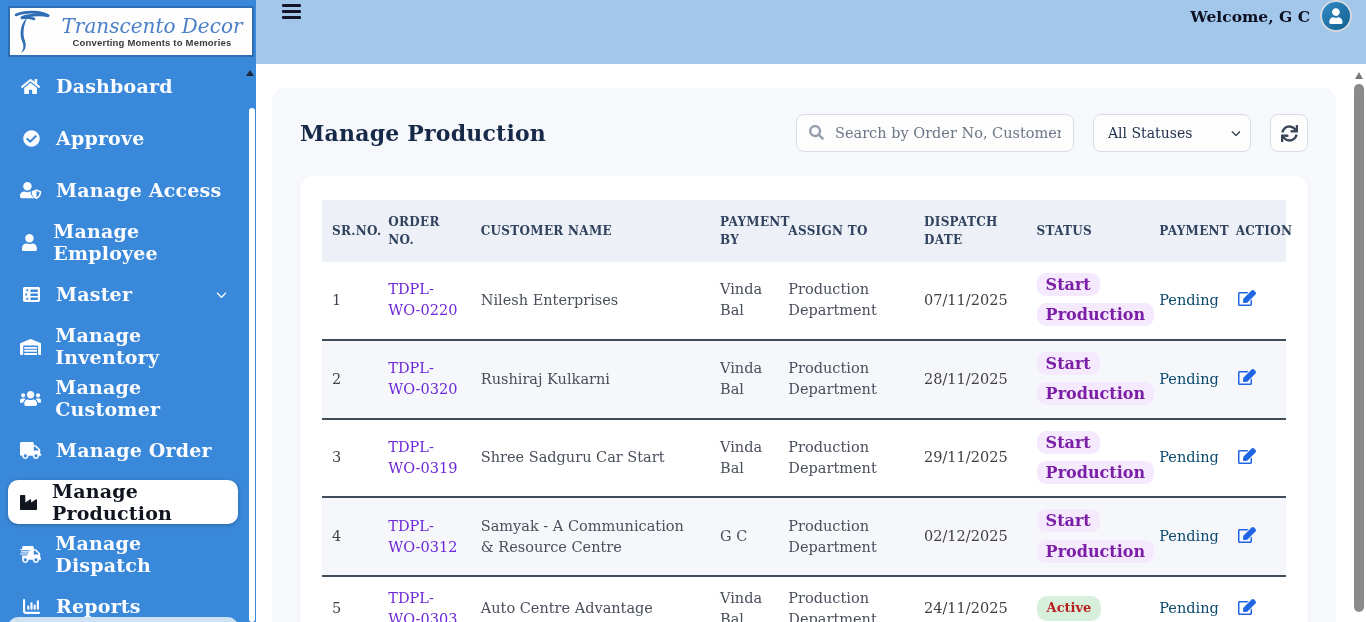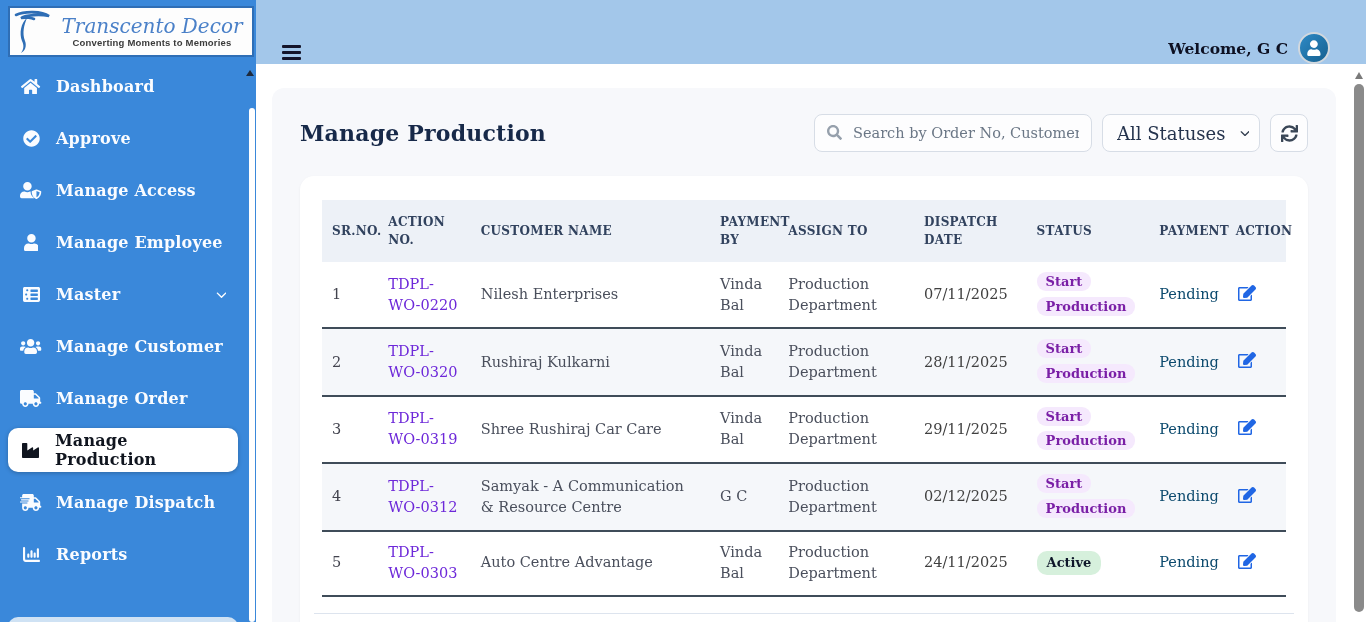--- a/index.html
+++ b/index.html
@@ -12,81 +12,81 @@
   .logo-box { position:absolute; left:8px; top:6px; width:246px; height:51px; background:#fdfdfd;
               border:2px solid #2f6eb5; display:flex; align-items:center; gap:4px; padding:2px 4px 2px 2px; }
   .logo-swirl { flex:0 0 40px; height:46px; }
   .logo-text { flex:1; display:flex; flex-direction:column; align-items:center; }
   .brand-name { font-style:italic; font-size:20px; color:#4a80c8; line-height:1.1; white-space:nowrap; }
   .brand-tagline { font-family:"Liberation Sans",sans-serif; font-size:9.5px; font-weight:bold; color:#3a3a3a; letter-spacing:.2px; white-space:nowrap; }
 
   .menu { position:absolute; top:64px; left:0; right:0; }
   .menu-item { display:flex; align-items:center; gap:14px; height:44px; margin:0 18px 8px 8px;
                padding:0 12px; border-radius:10px; color:#fafcff; cursor:pointer; }
-  .menu-item .mi-label { font-size:16px; font-weight:bold; letter-spacing:.2px; }
+  .menu-item .mi-label { font-size:19px; font-weight:bold; letter-spacing:.2px; }
   .menu-item .mi-icon { width:22px; height:18px; display:flex; align-items:center; justify-content:center; }
   .menu-item .mi-icon svg { height:17px; fill:currentColor; }
   .menu-item.active { background:#fff; color:#10151f; box-shadow:0 1px 4px rgba(0,0,0,.25); }
   .menu-item .mi-caret { margin-left:auto; display:flex; }
   .menu-item .mi-caret svg { height:11px; fill:#fff; }
   .menu-stub { position:absolute; left:8px; right:18px; top:553px; height:14px; border-radius:10px 10px 0 0; background:#cfe2f4; }
 
   .sb-scroll-up { position:absolute; right:2px; top:70px; width:0; height:0;
                   border-left:4px solid transparent; border-right:4px solid transparent; border-bottom:6px solid #1e2a3d; }
   .sb-thumb { position:absolute; right:1px; top:108px; bottom:0; width:6px; background:#fff; border-radius:3px; }
 
   
   .main { position:relative; flex:1; background:#fff; }
-  .topbar { position:relative; height:64px; background:#a3c7ea; display:flex; align-items:flex-end; padding:0 36px 0 24px; z-index:2; }
+  .topbar { position:relative; height:64px; background:#a3c7ea; display:flex; align-items:flex-start; padding:0 14px 0 24px; z-index:2; }
   .hamburger { display:flex; flex-direction:column; gap:3px; padding:4px 2px; cursor:pointer; }
   .hamburger span { display:block; width:19px; height:3px; background:#14142a; border-radius:1px; }
   .welcome-wrap { margin-left:auto; display:flex; align-items:center; gap:10px; }
   .welcome-text { font-size:15.5px; font-weight:bold; color:#0d1022; }
   .avatar { width:32px; height:32px; border-radius:50%; border:2px solid #d2d8de;
             background:linear-gradient(135deg,#2f8ac6,#15608f); display:flex; align-items:center; justify-content:center; }
   .avatar svg { height:18px; fill:#fff; }
 
   .content { position:absolute; top:64px; left:0; right:14px; bottom:0; background:#fff; overflow:hidden; }
   .panel { position:absolute; left:16px; top:24px; width:1064px; bottom:-30px; background:#f7f8fb; border-radius:12px; }
 
   .page-head { display:flex; align-items:center; padding:26px 28px 0 28px; }
   .page-title { font-size:22px; font-weight:bold; color:#172949; letter-spacing:.2px; }
-  .controls { margin-left:auto; display:flex; align-items:center; gap:10px; }
+  .controls { margin-left:auto; display:flex; align-items:center; gap:19px; }
   .search-box { position:relative; width:278px; height:38px; }
   .search-box input { width:100%; height:100%; border:1px solid #d7dde6; border-radius:8px; background:#fdfdfe;
                       padding:0 12px 0 38px; font-family:inherit; font-size:14.5px; color:#495668; outline:none; }
   .search-box input::placeholder { color:#6b7786; opacity:1; }
   .search-box .search-ic { position:absolute; left:13px; top:11px; height:15px; fill:#96a0ac; }
   .select-wrap { position:relative; width:158px; height:38px; }
   .select-wrap select { appearance:none; -webkit-appearance:none; width:100%; height:100%; border:1px solid #d7dde6;
                         border-radius:8px; background:#fdfdfe; padding:0 30px 0 14px; font-family:inherit;
-                        font-size:18px; color:#24334d; outline:none; cursor:pointer; }
+                        font-size:14px; color:#24334d; outline:none; cursor:pointer; }
   .select-wrap .chev { position:absolute; right:11px; top:14px; height:10px; fill:#333f50; pointer-events:none; }
   .refresh-btn { width:38px; height:38px; border:1px solid #d7dde6; border-radius:8px; background:#fdfdfe;
                  display:flex; align-items:center; justify-content:center; cursor:pointer; }
   .refresh-btn svg { height:17px; fill:#3a4757; }
 
   .card { margin:24px 28px 0; background:#fff; border-radius:14px; box-shadow:0 1px 3px rgba(16,24,40,.05);
           padding:24px 22px; height:560px; }
 
   table { width:100%; border-collapse:collapse; table-layout:fixed; }
   col.w-sr{width:56px} col.w-order{width:92px} col.w-cust{width:238px} col.w-by{width:68px}
   col.w-to{width:135px} col.w-date{width:112px} col.w-status{width:122px} col.w-pay{width:76px} col.w-act{width:60px}
   thead th { background:#edf1f7; height:62px; font-size:12px; font-weight:bold; color:#31425e;
              text-align:left; padding:0 10px; letter-spacing:.3px; line-height:1.5; vertical-align:middle; }
   tbody td { height:65px; padding:8px 10px; font-size:14.5px; color:#42434e; vertical-align:middle;
              border-bottom:2px solid #3f4c59; line-height:1.45; }
   tbody tr:nth-child(even) td { background:#f5f7fa; }
   td.c-date { color:#404040; }
   td.c-cust, td.c-to, td.c-by { color:#4a4f5c; }
   td.c-order { color:#6d28d9; }
   .badge { font-weight:bold; }
-  .badge--purple { display:inline; background:#f5e9fd; color:#7a1fa6; font-size:13px; padding:2px 9px;
+  .badge--purple { display:inline; background:#f5e9fd; color:#7a1fa6; font-size:16px; padding:2px 9px;
                    border-radius:9px; line-height:1.9; box-decoration-break:clone; -webkit-box-decoration-break:clone; }
-  .badge--green { display:inline-block; background:#d6f0dc; color:#0f172a; font-size:13px; padding:3px 10px;
+  .badge--green { display:inline-block; background:#d6f0dc; color:#b91c1c; font-size:13px; padding:3px 10px;
                   border-radius:10px; white-space:nowrap; }
   td.c-pay { color:#0c4a6e; }
   .edit-btn { border:none; background:none; cursor:pointer; padding:2px; }
   .edit-btn svg { height:16px; fill:#2066e4; }
 
   .footer-rule { margin:16px -8px 0; border-top:1px solid #dde4ee; }
 
   
   .main-scrollbar { position:absolute; right:0; top:64px; bottom:0; width:14px; background:#fff; z-index:4; }
   .ms-up { position:absolute; left:3px; top:8px; width:0; height:0;
@@ -148,20 +148,28 @@
             <svg viewBox="0 0 512 512">
               <path d="M0 80C0 53.5 21.5 32 48 32H464c26.5 0 48 21.5 48 48V432c0 26.5-21.5 48-48 48H48c-26.5 0-48-21.5-48-48V80zM128 96c-17.7 0-32 14.3-32 32s14.3 32 32 32 32-14.3 32-32-14.3-32-32-32zM64 256c0 17.7 14.3 32 32 32s32-14.3 32-32-14.3-32-32-32-32 14.3-32 32zm64 96c-17.7 0-32 14.3-32 32s14.3 32 32 32 32-14.3 32-32-14.3-32-32-32zm96-232v48c0 8.8 7.2 16 16 16H432c8.8 0 16-7.2 16-16V120c0-8.8-7.2-16-16-16H240c-8.8 0-16 7.2-16 16zm16 104c-8.8 0-16 7.2-16 16v48c0 8.8 7.2 16 16 16H432c8.8 0 16-7.2 16-16V240c0-8.8-7.2-16-16-16H240zm-16 136v48c0 8.8 7.2 16 16 16H432c8.8 0 16-7.2 16-16V360c0-8.8-7.2-16-16-16H240c-8.8 0-16 7.2-16 16z"></path>
             </svg>
           </span>
         <span class="mi-label">Master</span>
         <span class="mi-caret">
             <svg viewBox="0 0 448 512">
               <path d="M233.4 406.6c12.5 12.5 32.8 12.5 45.3 0l192-192c12.5-12.5 12.5-32.8 0-45.3s-32.8-12.5-45.3 0L256 338.7 86.6 169.4c-12.5-12.5-32.8-12.5-45.3 0s-12.5 32.8 0 45.3l192 192z"></path>
             </svg>
           </span>
+      </div>
+      <div class="menu-item">
+        <span class="mi-icon">
+            <svg viewBox="0 0 640 512">
+              <path d="M0 180c0-13 7.9-24.7 19.9-29.6L300 36c12.8-5.3 27.2-5.3 40 0l280.1 114.4c12 4.9 19.9 16.6 19.9 29.6v308c0 13.3-10.7 24-24 24h-48c-13.3 0-24-10.7-24-24V256c0-17.7-14.3-32-32-32H128c-17.7 0-32 14.3-32 32v232c0 13.3-10.7 24-24 24H24c-13.3 0-24-10.7-24-24V180zM128 512v-64h384v64H128zm0-96v-64h384v64H128zm0-96v-48h384v48H128z"></path>
+            </svg>
+          </span>
+        <span class="mi-label">Manage Inventory</span>
       </div>
       <div class="menu-item">
         <span class="mi-icon">
             <svg viewBox="0 0 640 512">
               <path d="M96 224c35.3 0 64-28.7 64-64s-28.7-64-64-64-64 28.7-64 64 28.7 64 64 64zm448 0c35.3 0 64-28.7 64-64s-28.7-64-64-64-64 28.7-64 64 28.7 64 64 64zm32 32h-64c-17.6 0-33.5 7.1-45.1 18.6 40.3 22.1 68.9 62 75.1 109.4h66c17.7 0 32-14.3 32-32v-32c0-35.3-28.7-64-64-64zm-256 0c61.9 0 112-50.1 112-112S381.9 32 320 32 208 82.1 208 144s50.1 112 112 112zm76.8 32h-8.3c-20.8 10-43.9 16-68.5 16s-47.6-6-68.5-16h-8.3C179.6 288 128 339.6 128 403.2V432c0 26.5 21.5 48 48 48h288c26.5 0 48-21.5 48-48v-28.8c0-63.6-51.6-115.2-115.2-115.2zm-223.7-13.4C161.5 263.1 145.6 256 128 256H64c-35.3 0-64 28.7-64 64v32c0 17.7 14.3 32 32 32h65.9c6.3-47.4 34.9-87.3 75.2-109.4z"></path>
             </svg>
           </span>
         <span class="mi-label">Manage Customer</span>
       </div>
       <div class="menu-item">
@@ -258,21 +266,21 @@
                 <col class="w-by">
                 <col class="w-to">
               <col class="w-date">
                 <col class="w-status">
                 <col class="w-pay">
                 <col class="w-act">
             </colgroup>
             <thead>
               <tr>
                 <th>SR.NO.</th>
-                <th>ACTION NO.</th>
+                <th>ORDER NO.</th>
                 <th>CUSTOMER NAME</th>
                 <th>PAYMENT BY</th>
                 <th>ASSIGN TO</th>
                 <th>DISPATCH DATE</th>
                 <th>STATUS</th>
                 <th>PAYMENT</th>
                 <th>ACTION</th>
               </tr>
             </thead>
             <tbody>
@@ -298,21 +306,21 @@
                 <td class="c-date">28/11/2025</td>
                 <td class="c-status"><span class="badge badge--purple">Start Production</span></td>
                 <td class="c-pay">Pending</td>
                 <td class="c-action"><button class="edit-btn"><svg viewBox="0 0 576 512">
                         <path d="M402.3 344.9l32-32c5-5 13.7-1.5 13.7 5.7V464c0 26.5-21.5 48-48 48H48c-26.5 0-48-21.5-48-48V112c0-26.5 21.5-48 48-48h273.5c7.1 0 10.7 8.6 5.7 13.7l-32 32c-1.5 1.5-3.5 2.3-5.7 2.3H48v352h352V350.5c0-2.1.8-4.1 2.3-5.6zm156.6-201.8L296.3 405.7l-90.4 10c-26.2 2.9-48.5-19.2-45.6-45.6l10-90.4L432.9 17.1c22.9-22.9 59.9-22.9 82.7 0l43.2 43.2c22.9 22.9 22.9 60 .1 82.8z"></path>
                       </svg></button></td>
               </tr>
               <tr>
                 <td class="c-sr">3</td>
                 <td class="c-order">TDPL-WO-0319</td>
-                <td class="c-cust">Shree Rushiraj Car Care</td>
+                <td class="c-cust">Shree Sadguru Car Start</td>
                 <td class="c-by">Vinda Bal</td>
                 <td class="c-to">Production Department</td>
                 <td class="c-date">29/11/2025</td>
                 <td class="c-status"><span class="badge badge--purple">Start Production</span></td>
                 <td class="c-pay">Pending</td>
                 <td class="c-action"><button class="edit-btn"><svg viewBox="0 0 576 512">
                         <path d="M402.3 344.9l32-32c5-5 13.7-1.5 13.7 5.7V464c0 26.5-21.5 48-48 48H48c-26.5 0-48-21.5-48-48V112c0-26.5 21.5-48 48-48h273.5c7.1 0 10.7 8.6 5.7 13.7l-32 32c-1.5 1.5-3.5 2.3-5.7 2.3H48v352h352V350.5c0-2.1.8-4.1 2.3-5.6zm156.6-201.8L296.3 405.7l-90.4 10c-26.2 2.9-48.5-19.2-45.6-45.6l10-90.4L432.9 17.1c22.9-22.9 59.9-22.9 82.7 0l43.2 43.2c22.9 22.9 22.9 60 .1 82.8z"></path>
                       </svg></button></td>
               </tr>
               <tr>

